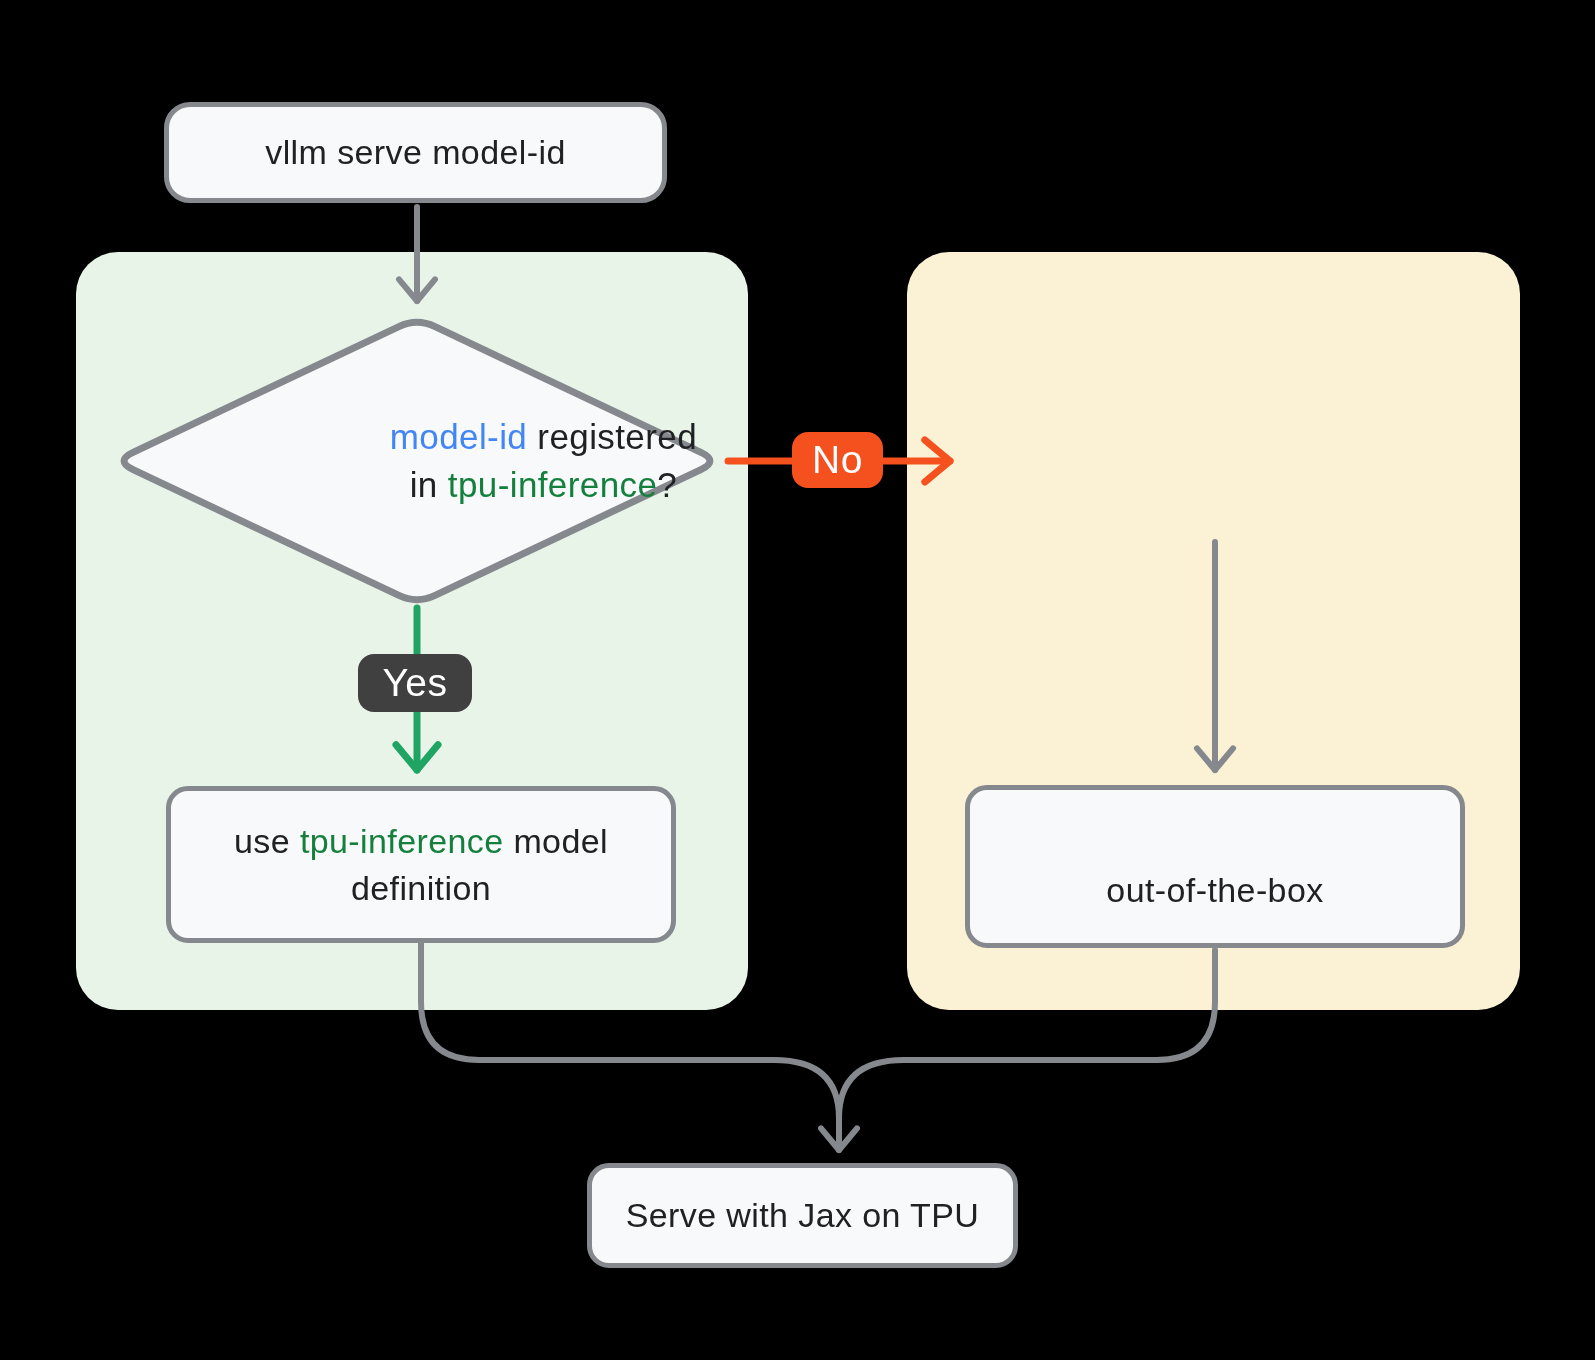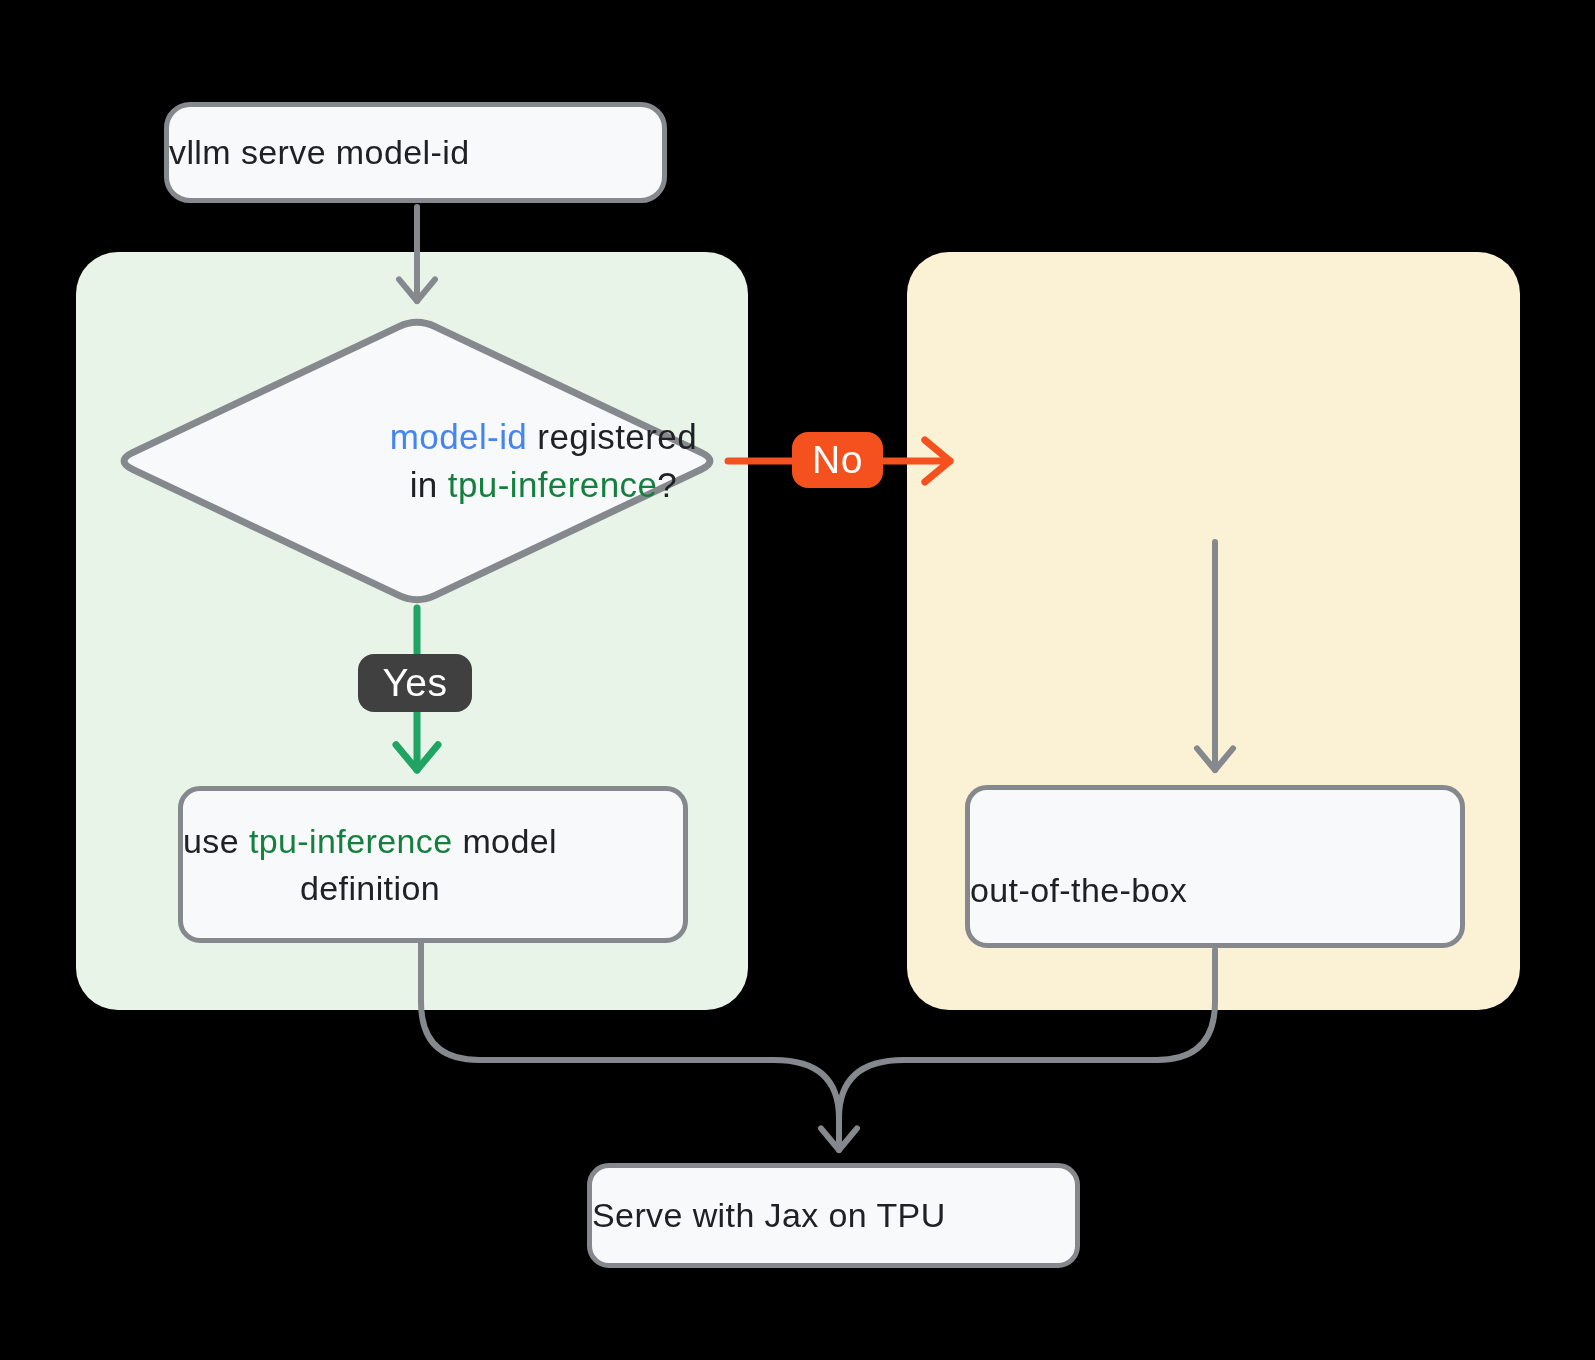--- a/index.html
+++ b/index.html
@@ -6,21 +6,21 @@
   .canvas{
     position:relative;width:1595px;height:1360px;background:#000000;overflow:hidden;
     font-family:"Liberation Sans", sans-serif;color:#202124;
   }
   .panel{position:absolute;border-radius:42px;}
   .panel-yes{left:76px;top:252px;width:672px;height:758px;background:#E9F4E9;}
   .panel-no{left:907px;top:252px;width:613px;height:758px;background:#FBF2D5;}
   svg.layer{position:absolute;left:0;top:0;}
   .node{
     position:absolute;box-sizing:border-box;background:#F8F9FA;border:5px solid #85898E;
-    border-radius:22px;display:flex;align-items:center;
+    border-radius:22px;display:flex;align-items:center;justify-content:center;
     text-align:center;font-size:34px;line-height:47px;letter-spacing:0.4px;color:#202124;
   }
   .decision-text{
     position:absolute;left:137px;top:396px;width:560px;height:130px;
     display:flex;align-items:center;justify-content:flex-end;text-align:center;
     font-size:35px;line-height:48px;letter-spacing:0.4px;color:#202124;
   }
   .badge{
     position:absolute;box-sizing:border-box;border-radius:16px;color:#FFFFFF;
     display:flex;align-items:center;justify-content:center;font-size:39px;letter-spacing:0.5px;
@@ -79,32 +79,32 @@
     </div>
   </div>
 
   <div class="badge badge-yes">
     <span>Yes</span>
   </div>
   <div class="badge badge-no">
     <span>No</span>
   </div>
 
-  <div class="node" style="left:166px;top:786px;width:510px;height:157px;margin-left:12px;">
+  <div class="node" style="left:166px;top:786px;width:510px;height:157px;">
     <div>
       <span>use </span><span class="t-green">tpu-inference</span><span> model</span><br>
       <span>definition</span>
     </div>
   </div>
 
 
   <div class="node" style="left:965px;top:785px;width:500px;height:163px;">
     <div>
       <br>
       <span>out-of-the-box</span>
     </div>
   </div>
 
-  <div class="node" style="left:587px;top:1163px;width:493px;height:105px;">
+  <div class="node" style="left:587px;top:1163px;width:431px;height:105px;">
     <span>Serve with Jax on TPU</span>
   </div>
 
 </div>
 
 </body></html>

